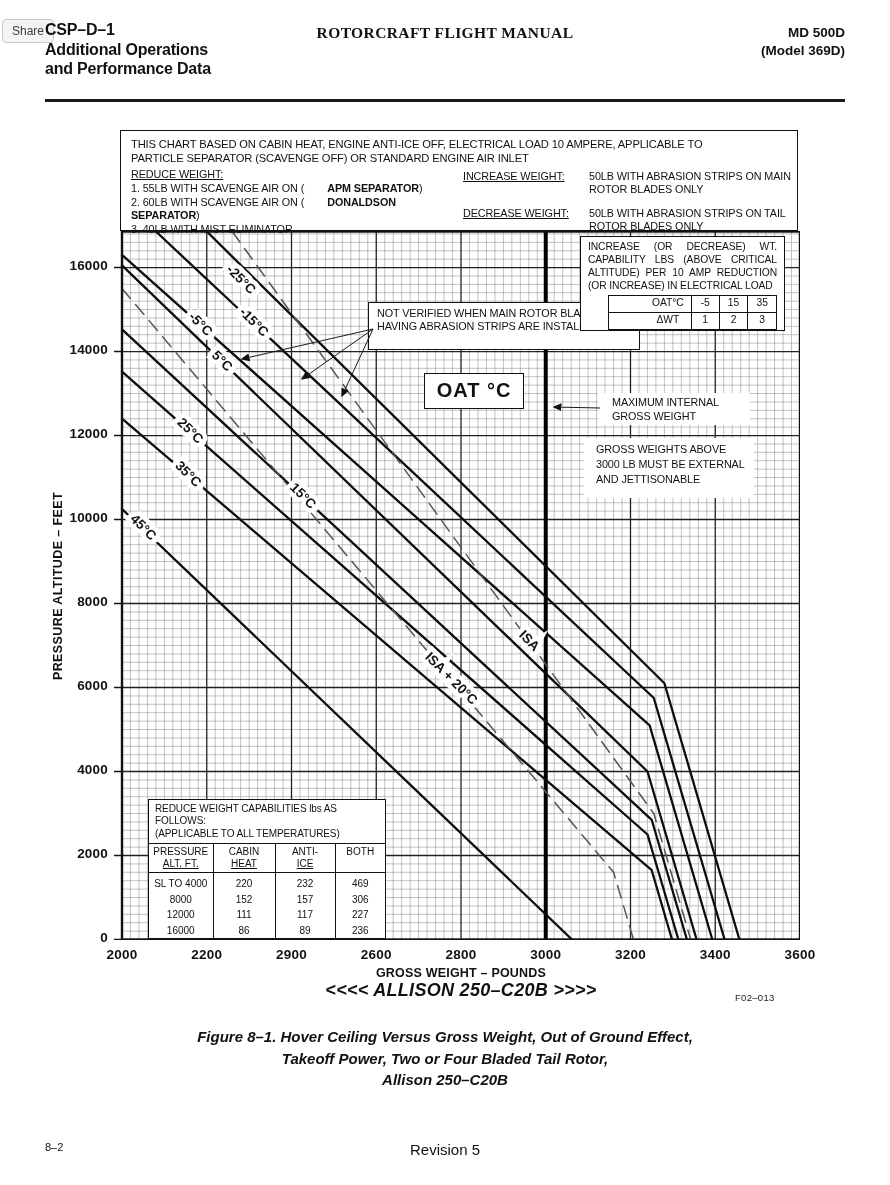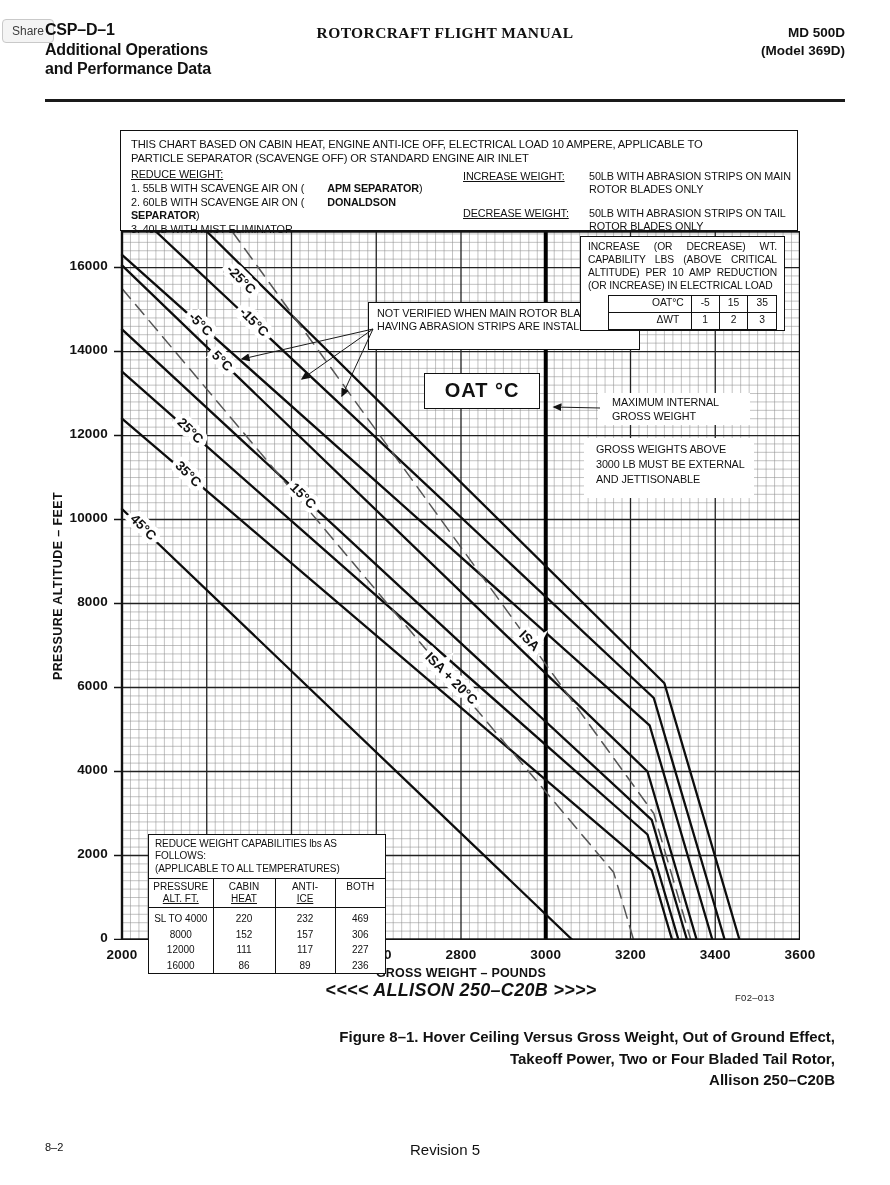--- a/index.html
+++ b/index.html
@@ -30,34 +30,34 @@
 
   
   #plot-svg{left:114px;top:231px;z-index:1;}
   #arrow-svg{left:122px;top:232px;z-index:3;pointer-events:none;}
   .curve-label{font-weight:bold;font-size:13.5px;fill:#111;paint-order:stroke;stroke:#fff;stroke-width:9px;}
 
   
   .note{background:#fff;z-index:2;}
   #nv-box{left:368px;top:302px;width:272px;height:48px;border:1.3px solid #111;
           padding:4px 8px;font-size:10.8px;line-height:13.2px;letter-spacing:-0.1px;}
-  #oat-box{left:424px;top:373px;width:116px;height:36px;border:1.3px solid #111;text-align:center;
+  #oat-box{left:424px;top:373px;width:100px;height:36px;border:1.3px solid #111;text-align:center;
            font-size:20px;font-weight:bold;line-height:33px;letter-spacing:1px;}
   #elec-box{left:580px;top:236px;width:205px;height:95px;border:1.5px solid #111;
             padding:4px 7px 3px 7px;font-size:10.3px;line-height:12.9px;letter-spacing:-0.1px;text-align:justify;}
   #elec-table{border-collapse:collapse;margin:2px 0 0 20px;}
   #elec-table td{border:1.1px solid #111;font-size:10.3px;text-align:center;height:16px;padding:0 2px;}
   #elec-table td.c0{width:46px;padding-left:38px;} #elec-table td.cn{width:29px;}
   #maxw-box{left:598px;top:393px;width:152px;height:32px;padding:2px 0 0 14px;
             font-size:10.8px;line-height:14px;letter-spacing:-0.1px;}
   #ext-box{left:584px;top:438px;width:170px;height:60px;padding:4px 0 0 12px;
            font-size:10.8px;line-height:14.8px;letter-spacing:-0.1px;}
 
   
-  #cap-box{left:148px;top:799px;width:238px;border:1.6px solid #111;margin-top:35px;}
+  #cap-box{left:148px;top:799px;width:238px;border:1.6px solid #111;}
   #cap-title{padding:3px 6px 3px 6px;font-size:10px;line-height:12.4px;letter-spacing:-0.1px;
              border-bottom:1.4px solid #111;}
   #cap-table{width:100%;border-collapse:collapse;font-size:10px;table-layout:fixed;}
   #cap-table th{font-weight:normal;border-bottom:1.4px solid #111;padding:2px 0 3px 0;
                 line-height:11.5px;text-align:center;vertical-align:top;}
   #cap-table td{text-align:center;padding:1px 0;line-height:13.5px;}
   #cap-table .vr{border-right:1.2px solid #111;}
   #cap-table tr.first td{padding-top:4px;}
   #cap-table col.c0{width:64px;} #cap-table col.c1{width:62px;}
   #cap-table col.c2{width:60px;} #cap-table col.c3{width:50px;}
@@ -66,21 +66,21 @@
   .x-tick{position:absolute;width:60px;text-align:center;top:947px;font-size:13.5px;font-weight:bold;letter-spacing:0.2px;}
   .y-tick{position:absolute;width:72px;text-align:right;left:36px;font-size:13.5px;font-weight:bold;letter-spacing:0.2px;}
   #y-title{left:58px;top:586px;transform:translate(-50%,-50%) rotate(-90deg);font-size:12.5px;
            font-weight:bold;letter-spacing:0.4px;white-space:nowrap;}
   #x-title{left:122px;top:966px;width:678px;text-align:center;font-size:12.5px;font-weight:bold;letter-spacing:0.2px;}
   #engine-banner{left:122px;top:980px;width:678px;text-align:center;font-size:18px;
                  font-weight:bold;font-style:italic;letter-spacing:0.3px;}
   #figure-code{left:735px;top:992px;font-size:9.5px;letter-spacing:0.3px;color:#222;}
 
   
-  #caption{left:55px;top:1026px;width:780px;text-align:right;font-weight:bold;font-size:15px;line-height:21.5px;}
+  #caption{left:55px;top:1026px;width:780px;text-align:center;font-weight:bold;font-size:15px;line-height:21.5px;font-style:italic;}
   #page-num{left:45px;top:1141px;font-size:11px;}
   #revision{left:0;top:1141px;width:890px;text-align:center;font-size:15px;}
 </style>
 </head>
 <body>
 
 <div id="page">
 
   <button id="share-btn" class="abs">Share</button>
 

